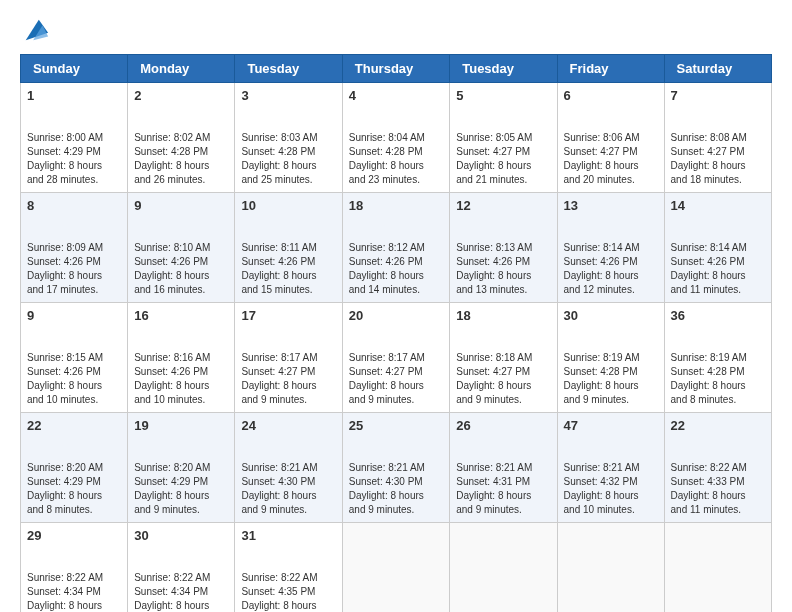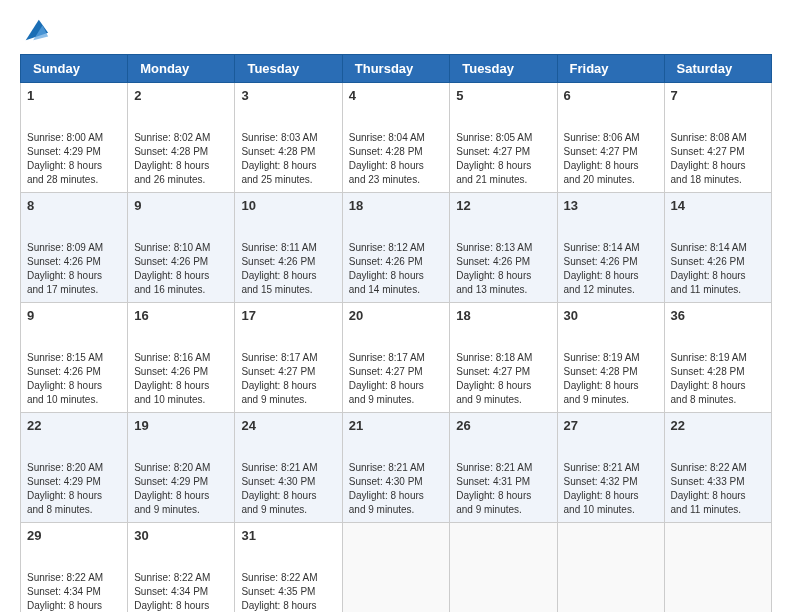--- a/index.html
+++ b/index.html
@@ -320,37 +320,37 @@
         </td>
         <td>
           <span class="day-num">24</span>
           <div class="day-info">
             Sunrise: 8:21 AM<br>
             Sunset: 4:30 PM<br>
             Daylight: 8 hours and 9 minutes.
           </div>
         </td>
         <td>
-          <span class="day-num">21</span>
+          <span class="day-num">25</span>
           <div class="day-info">
             Sunrise: 8:21 AM<br>
             Sunset: 4:30 PM<br>
             Daylight: 8 hours and 9 minutes.
           </div>
         </td>
         <td>
           <span class="day-num">26</span>
           <div class="day-info">
             Sunrise: 8:21 AM<br>
             Sunset: 4:31 PM<br>
             Daylight: 8 hours and 9 minutes.
           </div>
         </td>
         <td>
-          <span class="day-num">27</span>
+          <span class="day-num">47</span>
           <div class="day-info">
             Sunrise: 8:21 AM<br>
             Sunset: 4:32 PM<br>
             Daylight: 8 hours and 10 minutes.
           </div>
         </td>
         <td>
           <span class="day-num">22</span>
           <div class="day-info">
             Sunrise: 8:22 AM<br>

